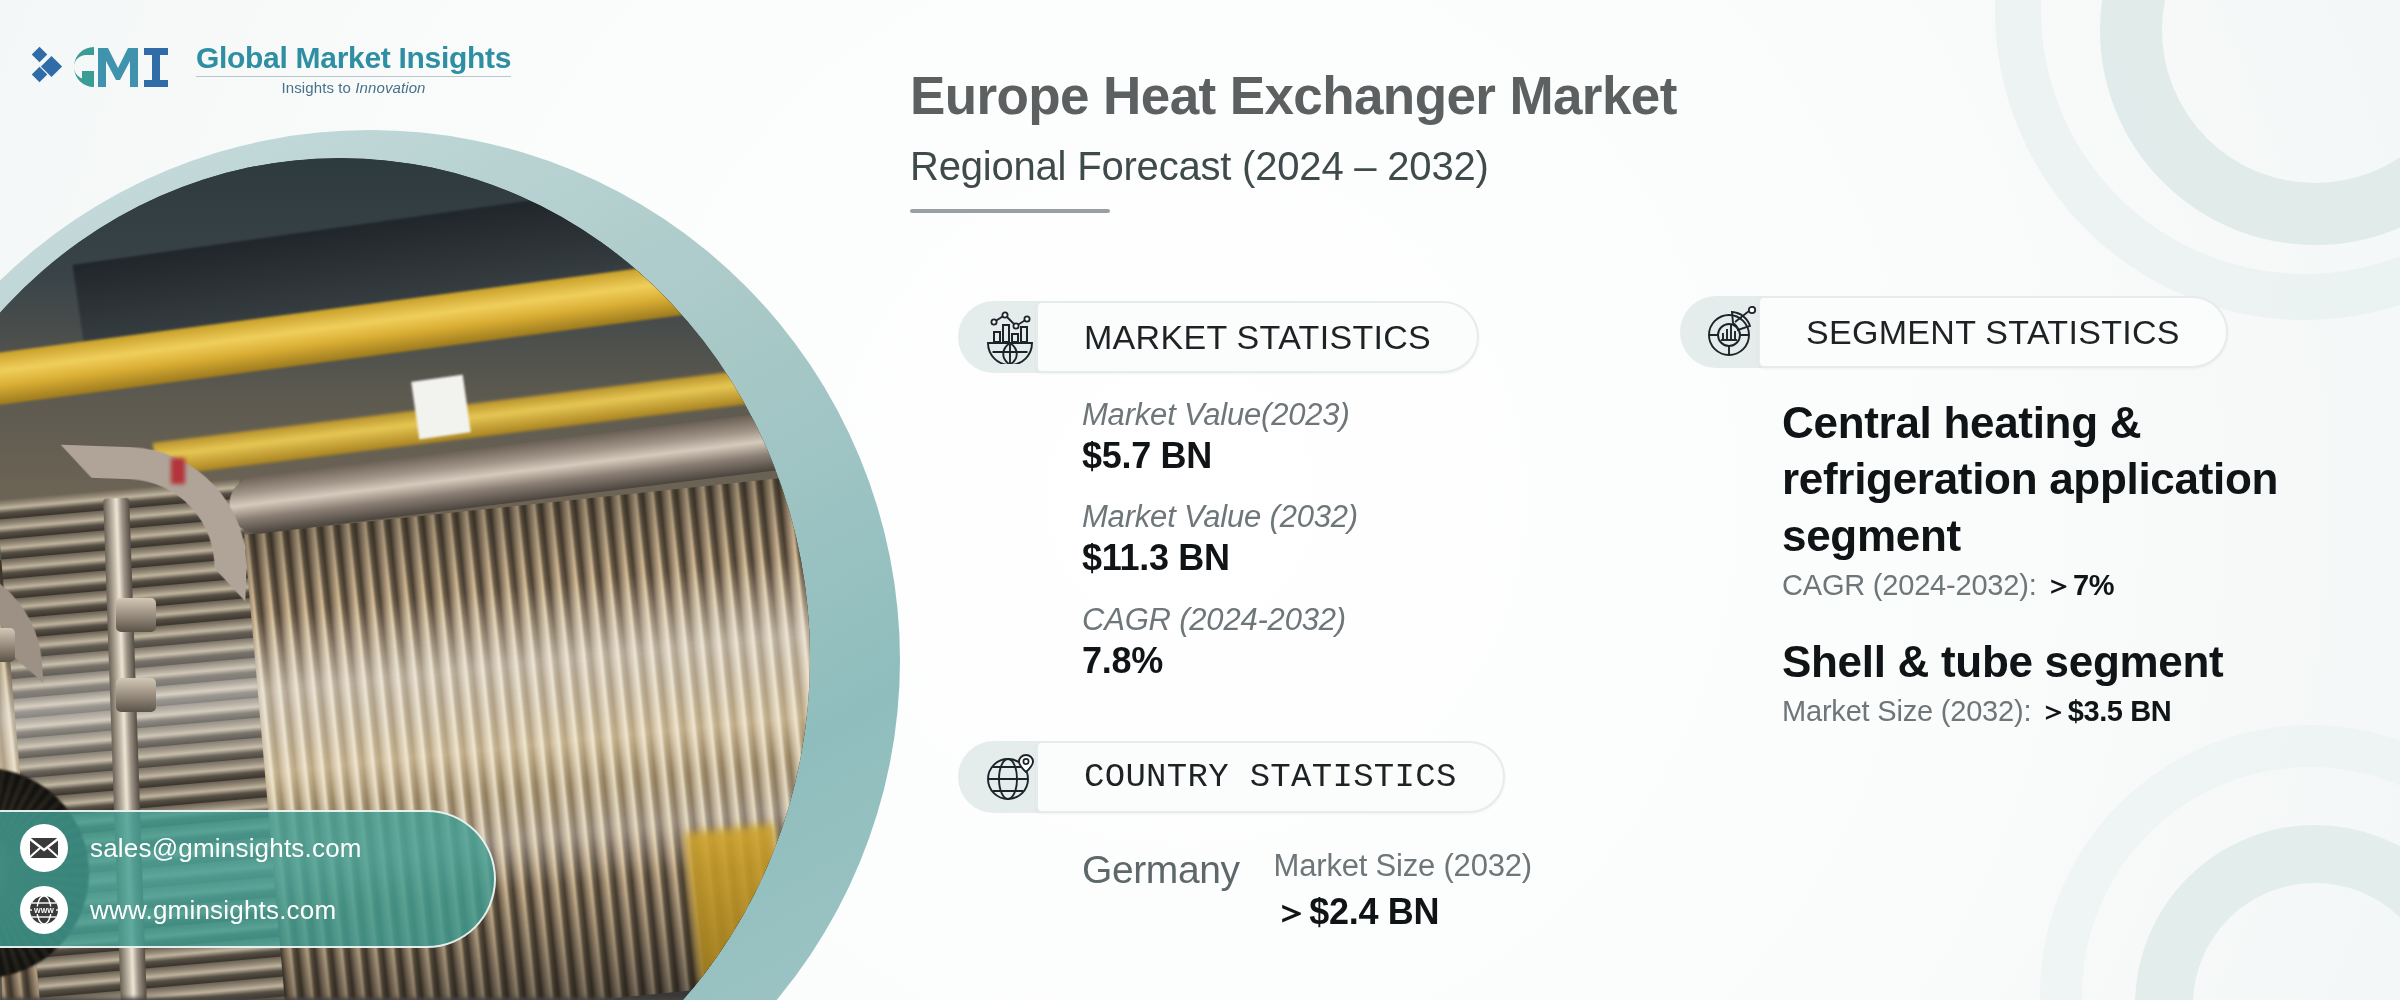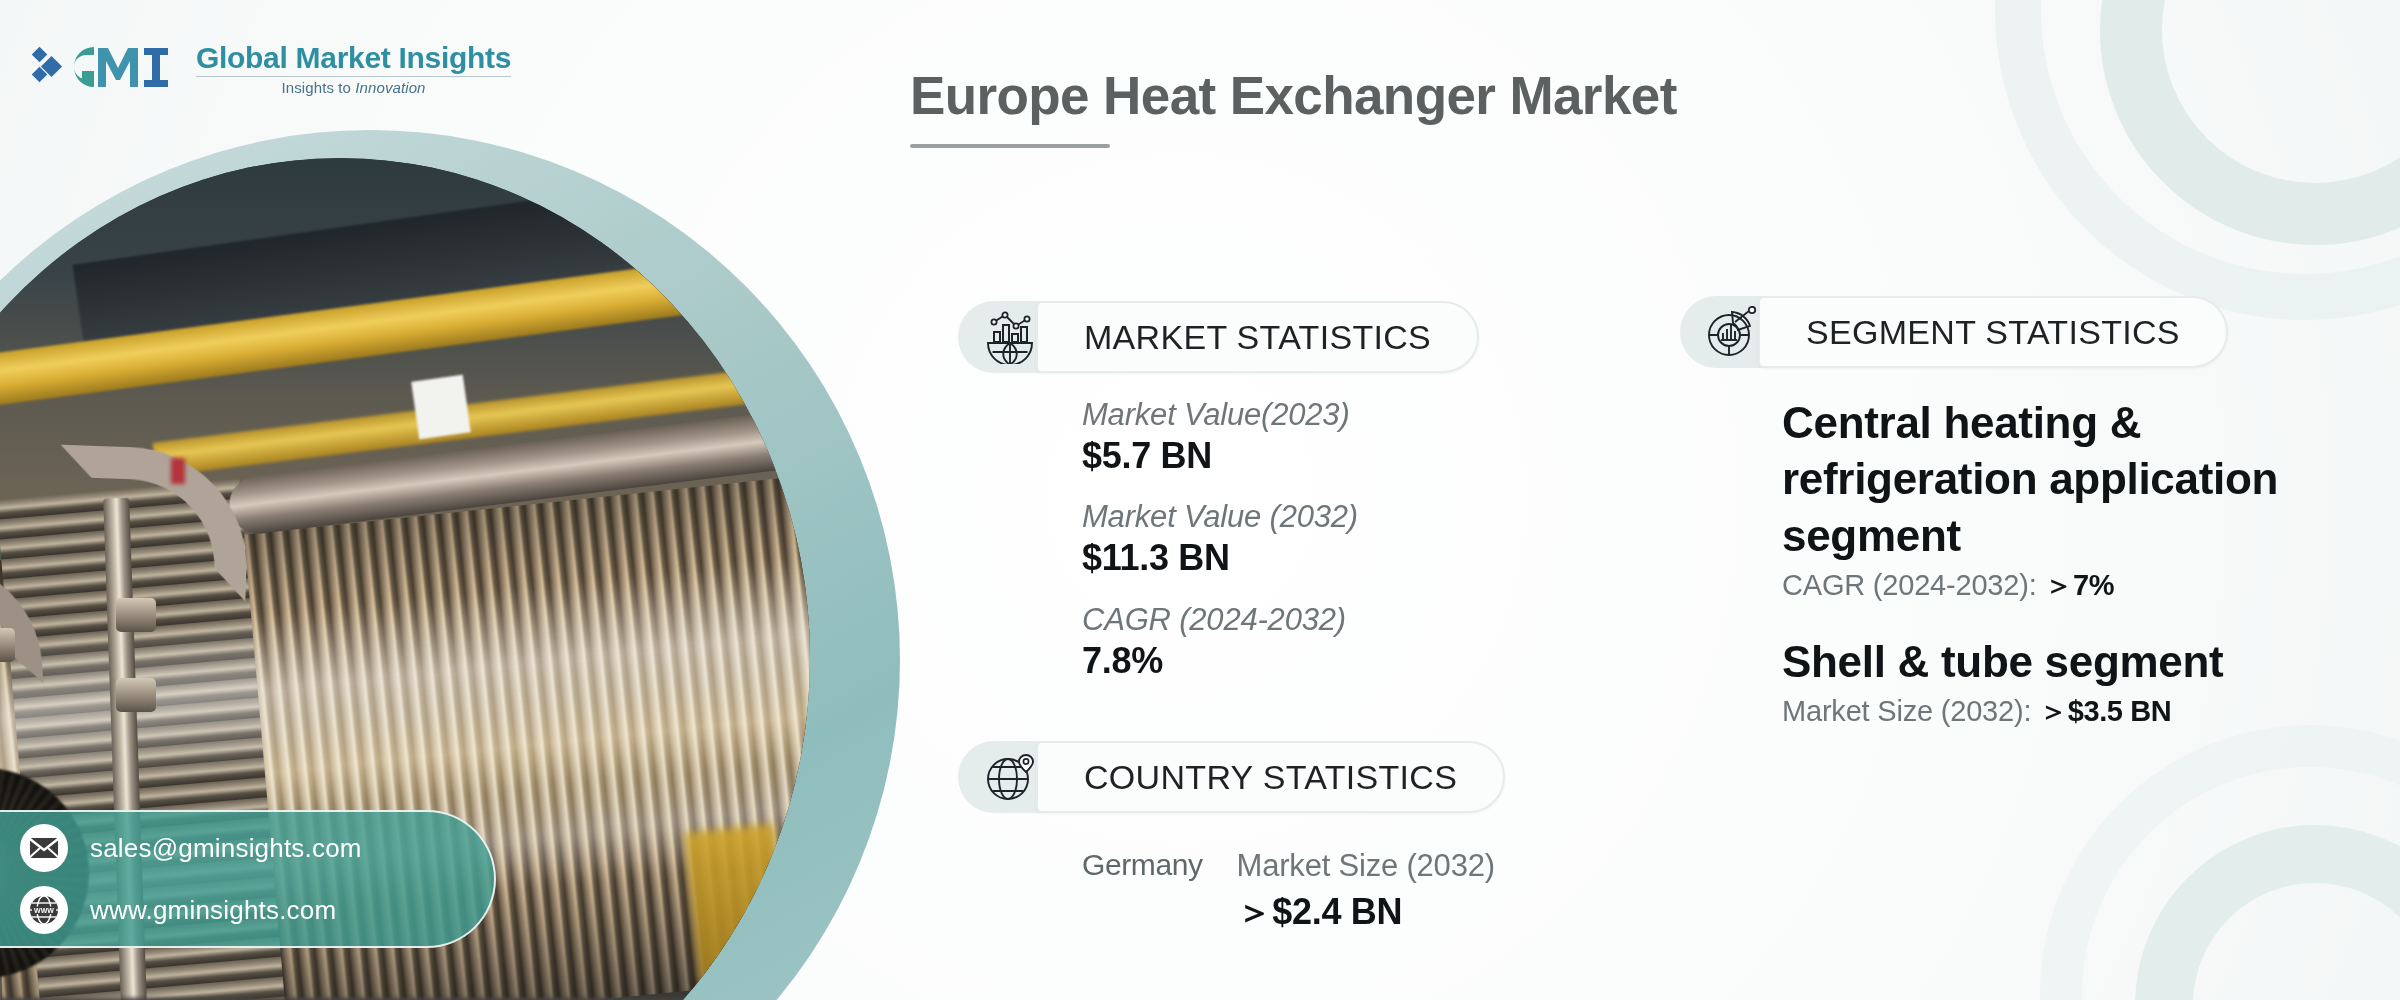--- a/index.html
+++ b/index.html
@@ -382,21 +382,21 @@
     box-shadow: 0 1px 3px rgba(0,0,0,.05);
   }
   .pill .label-box span {
     font-size: 34px;
     color: #1f2224;
     letter-spacing: .3px;
     white-space: nowrap;
   }
 
   #pill-market    { left: 958px; top: 295px; }
-  #pill-country   { left: 958px; top: 735px; }
+  #pill-country   { left: 958px; top: 735px; font-family: Liberation Mono, monospace; }
   #pill-segment   { left: 1680px; top: 290px; }
 
   
   #market-stats {
     position: absolute;
     left: 1082px; top: 396px;
     width: 520px;
   }
   .stat-label {
     font-size: 31px;
@@ -418,21 +418,21 @@
 
   
   #country-stats {
     position: absolute;
     left: 1082px; top: 848px;
     display: flex;
     align-items: flex-start;
     gap: 34px;
   }
   #country-name {
-    font-size: 30px;
+    font-size: 39px;
     color: #5e6769;
     letter-spacing: -.4px;
     white-space: nowrap;
   }
   #country-right .c-label {
     font-size: 31px;
     color: #6e7679;
     letter-spacing: -.2px;
     white-space: nowrap;
   }
@@ -559,20 +559,21 @@
           <rect x="4" y="12.5" width="24" height="7.5" fill="#3a3a3a"></rect>
           <text x="16" y="18.6" font-family="'Liberation Sans',sans-serif" font-size="7" font-weight="700" fill="#ffffff" text-anchor="middle">WWW</text>
         </svg>
       </span>
       <span class="ctext">www.gminsights.com</span>
     </div>
   </div>
 
   <div id="title-block">
     <div id="title">Europe Heat Exchanger Market</div>
+    <div id="subtitle">Regional Forecast (2024 – 2032)</div>
     <div id="title-rule"></div>
   </div>
 
   <div class="pill" id="pill-market">
     <span class="icon-pad">
       <svg width="54" height="54" viewBox="0 0 54 54">
         <g fill="none" stroke="#1d2429" stroke-width="1.9">
           <path d="M5 33 A22 22 0 0 0 49 33 Z"></path>
           <path d="M5 33 H49"></path>
           <path d="M27 33 V54.5"></path>

